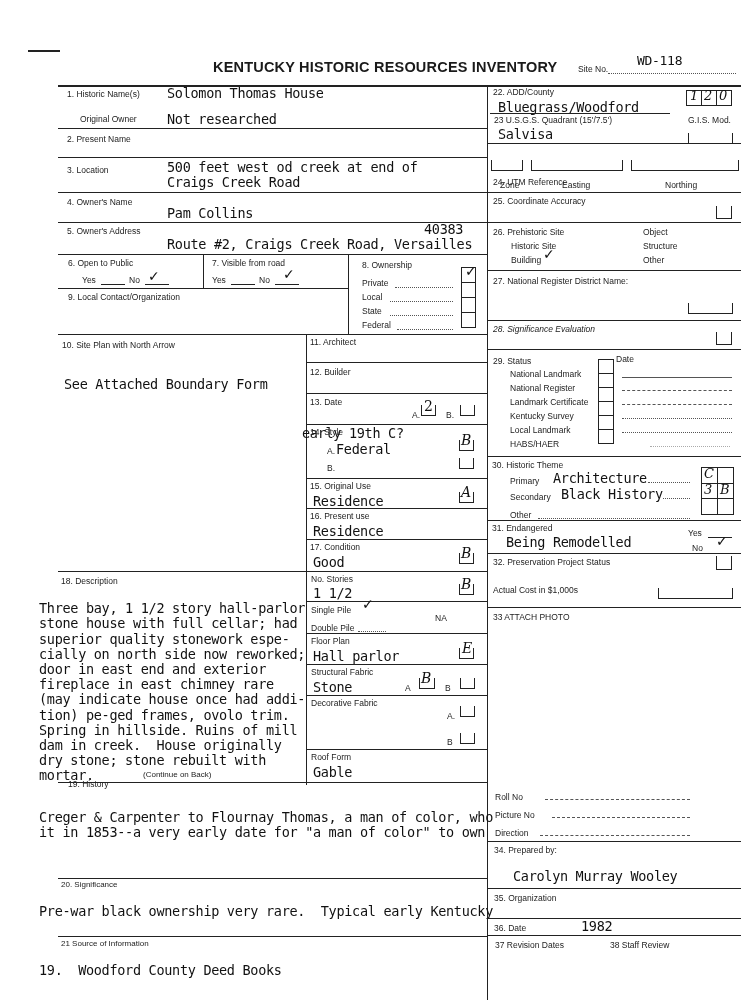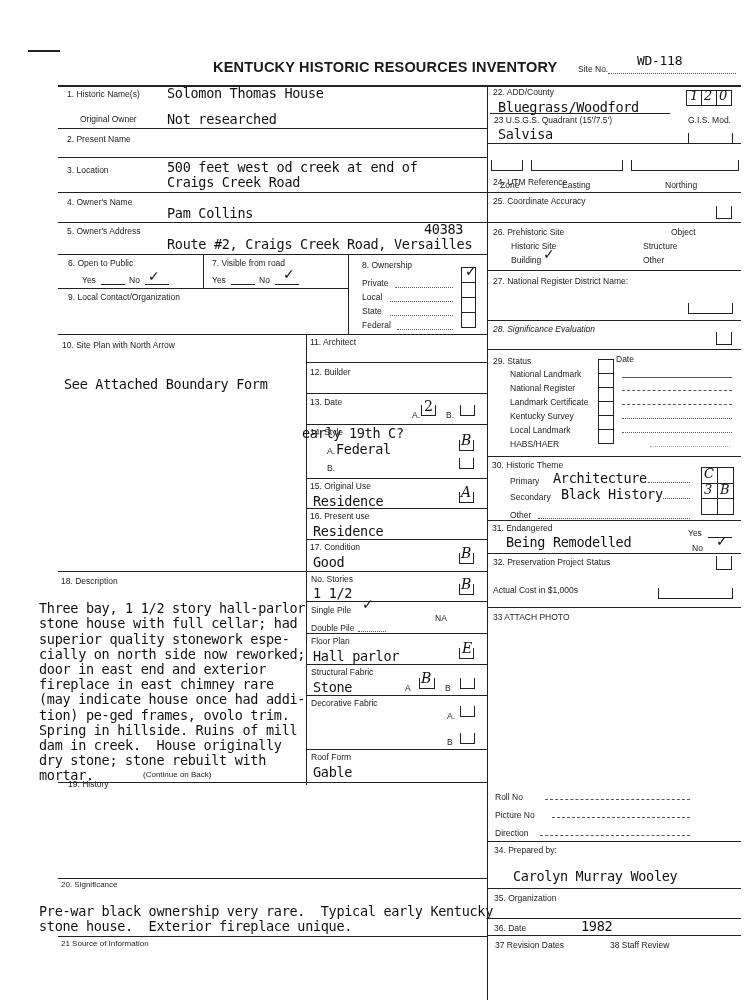--- a/index.html
+++ b/index.html
@@ -173,33 +173,33 @@
 
 <div class="abs lbl" style="left:61px;top:576px;">18. Description</div>
 <div class="abs tw tw-pre" style="left:39px;top:586px;">
 <div>Three bay, 1 1/2 story hall-parlor</div><div>stone house with full cellar; had</div><div>superior quality stonework espe-</div><div>cially on north side now reworked;</div><div>door in east end and exterior</div><div>fireplace in east chimney rare</div><div>(may indicate house once had addi-</div><div>tion) pe-ged frames, ovolo trim.</div><div>Spring in hillside. Ruins of mill</div><div>dam in creek.  House originally</div><div>dry stone; stone rebuilt with</div><div>mortar.</div>
 </div>
 <div class="abs lbl" style="left:143px;top:770px;font-size:8px;">(Continue on Back)</div>
 <div class="hline" style="left:58px;top:782px;width:429px;"></div>
 
 <div class="abs lbl" style="left:61px;top:779px;margin-left:7px;">19. History</div>
 <div class="abs tw tw-pre" style="left:39px;top:795px;">
-
+<div>Creger &amp; Carpenter to Flournay Thomas, a man of color, who</div><div>it in 1853--a very early date for "a man of color" to own</div>
 </div>
 <div class="hline" style="left:58px;top:878px;width:429px;"></div>
 
 <div class="abs lbl" style="left:61px;top:880px;font-size:8px;">20. Significance</div>
 <div class="abs tw tw-pre" style="left:39px;top:889px;">
-<div>Pre-war black ownership very rare.  Typical early Kentucky</div><div>stone house.  Exterior fireplace unique.</div>
+<div>Pre-war black ownership very rare.  Typical early Kentucky</div>
 </div>
 <div class="hline" style="left:58px;top:936px;width:429px;"></div>
 
 <div class="abs lbl" style="left:61px;top:939px;font-size:8px;">21 Source of Information</div>
 <div class="abs tw tw-pre" style="left:39px;top:948px;">
-
+<div>19.  Woodford County Deed Books</div>
 </div>
 
 <div class="abs lbl" style="left:493px;top:87px;">22. ADD/County</div>
 <div class="abs tw" style="left:498px;top:99px;">Bluegrass/Woodford</div>
 <div class="abs" style="left:490px;top:113px;width:180px;border-top:1.2px solid #222;"></div>
 <div class="box" style="left:686px;top:90px;width:14px;height:14px;"></div>
 <div class="box" style="left:701px;top:90px;width:14px;height:14px;"></div>
 <div class="box" style="left:716px;top:90px;width:14px;height:14px;"></div>
 <div class="hand" style="left:690px;top:88px;font-size:13px;">1</div>
 <div class="hand" style="left:704px;top:88px;font-size:13px;">2</div>
@@ -221,21 +221,21 @@
 <div class="hline" style="left:487px;top:192px;width:254px;"></div>
 
 <div class="abs lbl" style="left:493px;top:196px;">25. Coordinate Accuracy</div>
 <div class="bracket" style="left:716px;top:206px;width:14px;height:12px;"></div>
 <div class="hline" style="left:487px;top:222px;width:254px;"></div>
 
 <div class="abs lbl" style="left:493px;top:227px;">26. Prehistoric Site</div>
 <div class="abs lbl" style="left:511px;top:241px;">Historic Site</div>
 <div class="abs lbl" style="left:511px;top:255px;">Building</div>
 <div class="check" style="left:543px;top:246px;">✓</div>
-<div class="abs lbl" style="left:643px;top:227px;margin-left:28px;">Object</div>
+<div class="abs lbl" style="left:643px;top:227px;">Object</div>
 <div class="abs lbl" style="left:643px;top:241px;">Structure</div>
 <div class="abs lbl" style="left:643px;top:255px;">Other</div>
 <div class="hline" style="left:487px;top:270px;width:254px;"></div>
 
 <div class="abs lbl" style="left:493px;top:276px;">27. National Register District Name:</div>
 <div class="ticks" style="left:688px;top:303px;width:43px;"></div>
 <div class="hline" style="left:487px;top:320px;width:254px;"></div>
 
 <div class="abs lbl lbl-i" style="left:493px;top:324px;">28. Significance Evaluation</div>
 <div class="bracket" style="left:716px;top:332px;width:14px;height:12px;"></div>

